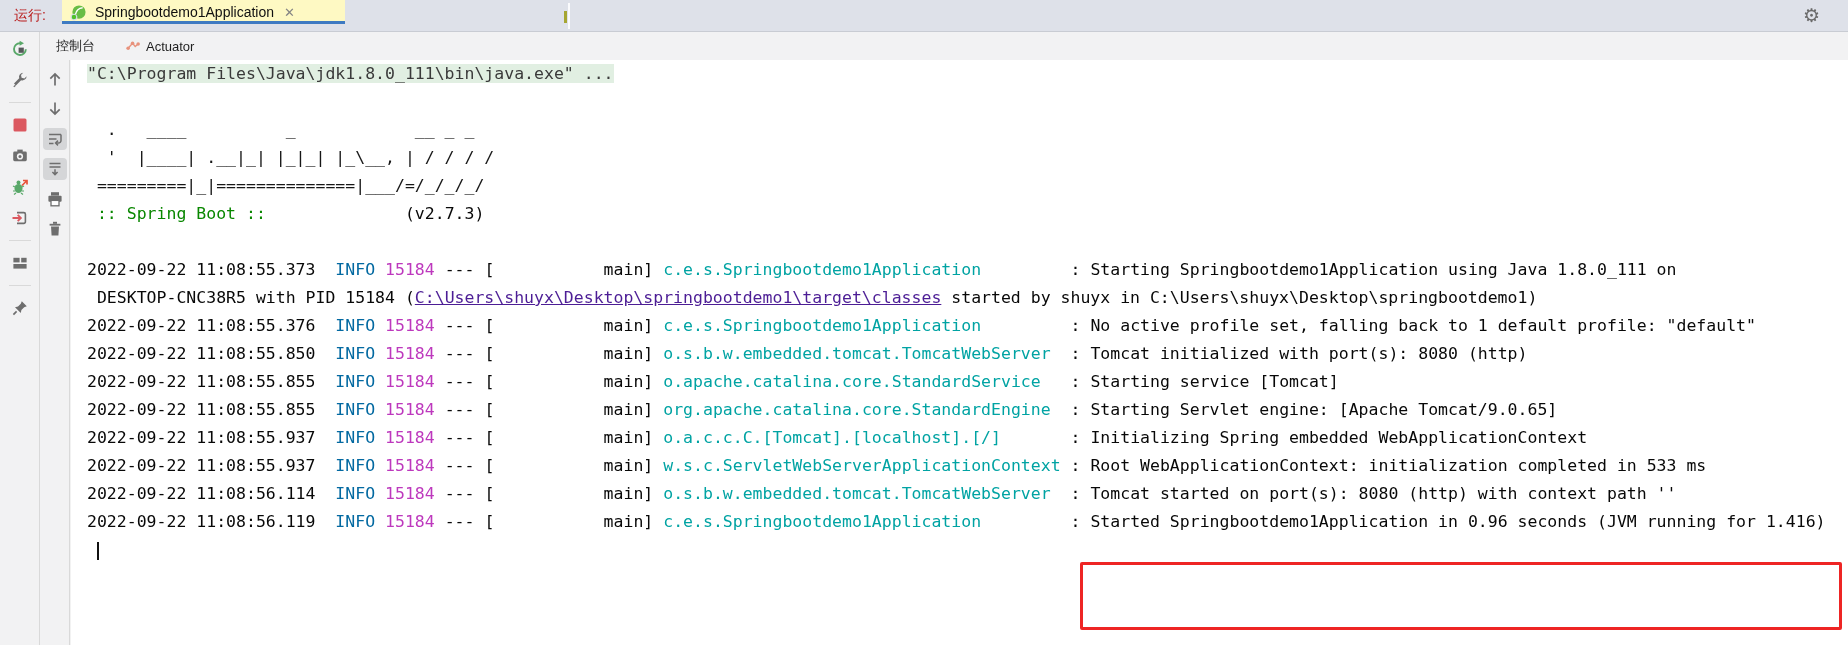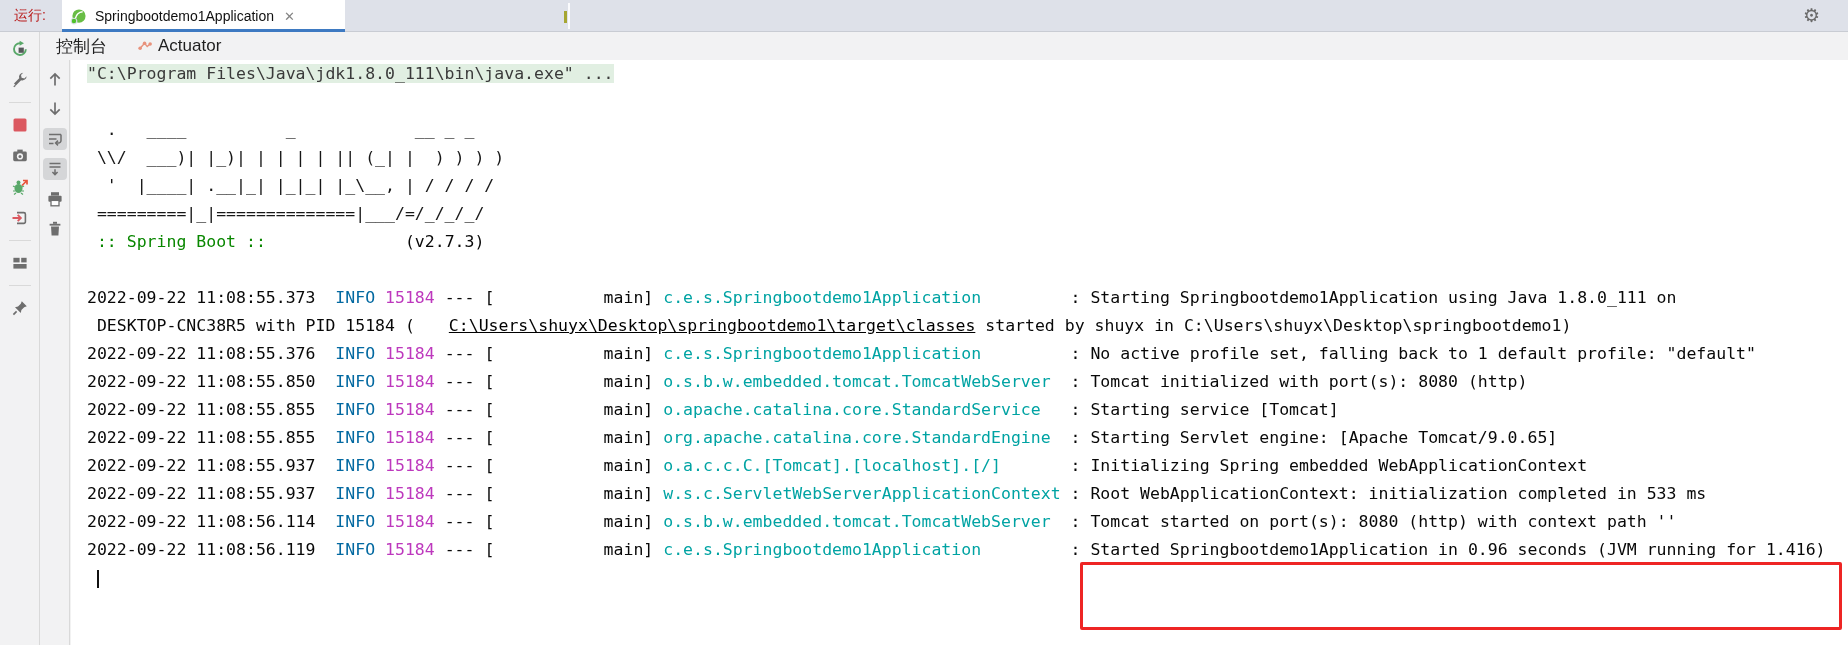--- a/index.html
+++ b/index.html
@@ -3,35 +3,35 @@
 <meta charset="utf-8">
 <style>
   * { margin:0; padding:0; box-sizing:border-box; }
   html,body { width:1848px; height:645px; overflow:hidden; }
   body { font-family:"Liberation Sans", sans-serif; background:#f2f2f2; position:relative; }
 
   
   .header { position:absolute; left:0; top:0; width:1848px; height:32px;
             background:#dee1e9; border-bottom:1px solid #c9ccd3; }
   .run-label { position:absolute; left:14px; top:7px; font-size:14px; color:#b91c1c; }
-  .run-tab { position:absolute; left:62px; top:0; height:32px; width:283px;
-             display:flex; align-items:center; padding:0 8px 0 8px; background:#ffffff; }
+  .run-tab { position:absolute; left:62px; top:0; height:24px; width:283px;
+             display:flex; align-items:center; padding:0 8px 0 8px; background:#fef9c3; }
   .run-tab .underline { position:absolute; left:0; bottom:0; width:100%; height:3px; background:#3e7ac2; }
   .run-tab .title { font-size:14px; color:#101010; margin:0 8px; white-space:nowrap; }
   .tab-close { font-size:13px; color:#848484; cursor:pointer; margin-left:2px; }
   .splitter-line { position:absolute; left:568px; top:3px; width:2px; height:26px; background:#fbfbfd; }
   .caret-olive { position:absolute; left:564px; top:11px; width:3px; height:12px; background:#a6a632; }
   .gear { position:absolute; right:28px; top:4px; font-size:19px; color:#6a6a6a;
           font-family:"DejaVu Sans", sans-serif; cursor:pointer; }
 
   
   .view-tabs { position:absolute; left:40px; top:32px; height:28px; right:0;
                background:#f2f2f3; display:flex; align-items:center; padding-left:16px; }
   .view-tab { display:flex; align-items:center; height:28px; margin-right:30px;
-              font-size:17px; color:#1f1f1f; cursor:pointer; }
+              font-size:13px; color:#1f1f1f; cursor:pointer; }
   .view-tab .vicon { margin-right:5px; display:inline-flex; }
 
   
   .left-col { position:absolute; left:0; top:32px; bottom:0; width:40px;
               background:#f2f2f3; border-right:1px solid #d9d9d9;
               display:flex; flex-direction:column; align-items:center; padding-top:6px; }
   .tbtn { width:24px; height:22px; display:flex; align-items:center; justify-content:center;
           margin-bottom:9px; cursor:pointer; border-radius:4px; }
   .tdiv { width:22px; height:1px; background:#d9d9d9; margin:2px 0 11px 0; }
 
@@ -47,21 +47,21 @@
   .console { position:absolute; left:71px; top:60px; right:0; bottom:0; background:#ffffff; }
   .console-lines { padding-left:16px; }
   .cl { height:28px; line-height:28px; white-space:pre;
         font-family:"DejaVu Sans Mono", monospace; font-size:16.5px; color:#080808; }
   .cmd { background:#e1efe2; color:#3a3a3a; }
   .banner { color:#161616; }
   .green { color:#098700; }
   .lvl { color:#0369a1; }
   .pid { color:#bd38bd; }
   .logger { color:#00a3a3;margin-top:8px; }
-  .link { color:#000000; text-decoration:underline; cursor:pointer;margin-left:34px; }
+  .link { color:#4c1d95; text-decoration:underline; cursor:pointer; }
   .caret { display:inline-block; width:2px; height:18px; background:#111; vertical-align:middle; }
 
   .red-box { position:absolute; left:1009px; top:502px; width:762px; height:68px;
              border:3px solid #ee2524; border-radius:2px; pointer-events:none; }
 
   svg { display:block; }
 </style>
 </head>
 <body>
 
@@ -198,21 +198,20 @@
       <path d="M5 6.6h8l-.6 9H5.6z" fill="#6e6e6e"></path>
     </svg>
   </div>
 </div>
 
 <div class="console">
   <div class="console-lines">
       <div class="cl"><span class="cmd">"C:\Program Files\Java\jdk1.8.0_111\bin\java.exe" ...</span></div>
       <div class="cl"><span> </span></div>
       <div class="cl"><span class="banner">  .   ____          _            __ _ _</span></div>
-      <div class="cl"><span class="banner"> \\/  ___)| |_)| | | | | || (_| |  ) ) ) )</span></div>
       <div class="cl"><span class="banner">  '  |____| .__|_| |_|_| |_\__, | / / / /</span></div>
       <div class="cl"><span class="banner"> =========|_|==============|___/=/_/_/_/</span></div>
       <div class="cl"><span class="green"> :: Spring Boot ::</span><span>              </span><span>(v2.7.3)</span></div>
       <div class="cl"><span> </span></div>
       <div class="cl"><span>2022-09-22 11:08:55.373  </span><span class="lvl">INFO</span><span> </span><span class="pid">15184</span><span> --- [</span><span>           main</span><span>] </span><span class="logger">c.e.s.Springbootdemo1Application</span><span>         : </span><span>Starting Springbootdemo1Application using Java 1.8.0_111 on</span></div>
       <div class="cl"><span> DESKTOP-CNC38R5 with PID 15184 (</span><span class="link">C:\Users\shuyx\Desktop\springbootdemo1\target\classes</span><span> started by shuyx in C:\Users\shuyx\Desktop\springbootdemo1)</span></div>
       <div class="cl"><span>2022-09-22 11:08:55.376  </span><span class="lvl">INFO</span><span> </span><span class="pid">15184</span><span> --- [</span><span>           main</span><span>] </span><span class="logger">c.e.s.Springbootdemo1Application</span><span>         : </span><span>No active profile set, falling back to 1 default profile: "default"</span></div>
       <div class="cl"><span>2022-09-22 11:08:55.850  </span><span class="lvl">INFO</span><span> </span><span class="pid">15184</span><span> --- [</span><span>           main</span><span>] </span><span class="logger">o.s.b.w.embedded.tomcat.TomcatWebServer</span><span>  : </span><span>Tomcat initialized with port(s): 8080 (http)</span></div>
       <div class="cl"><span>2022-09-22 11:08:55.855  </span><span class="lvl">INFO</span><span> </span><span class="pid">15184</span><span> --- [</span><span>           main</span><span>] </span><span class="logger">o.apache.catalina.core.StandardService</span><span>   : </span><span>Starting service [Tomcat]</span></div>
       <div class="cl"><span>2022-09-22 11:08:55.855  </span><span class="lvl">INFO</span><span> </span><span class="pid">15184</span><span> --- [</span><span>           main</span><span>] </span><span class="logger">org.apache.catalina.core.StandardEngine</span><span>  : </span><span>Starting Servlet engine: [Apache Tomcat/9.0.65]</span></div>

